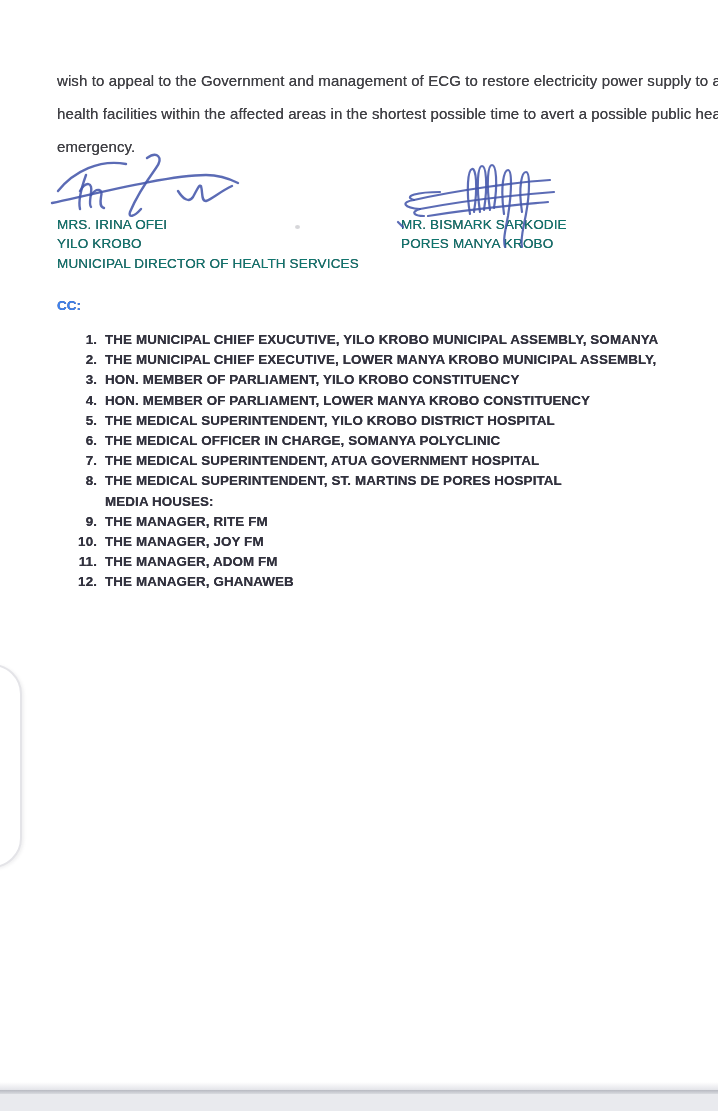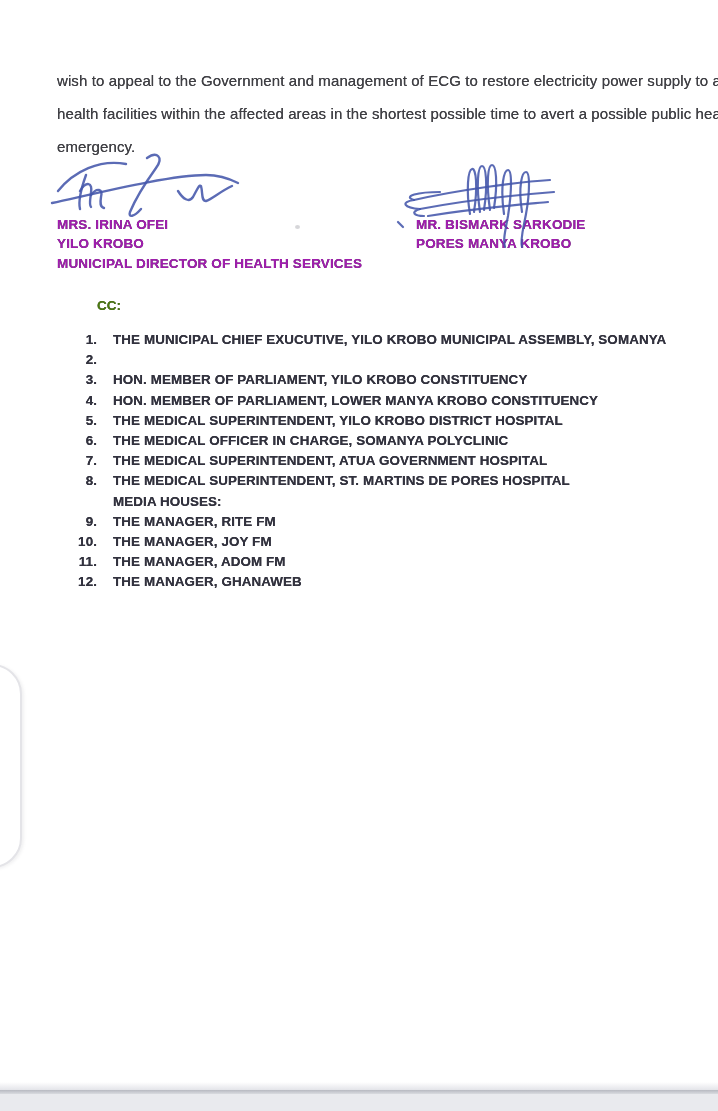--- a/index.html
+++ b/index.html
@@ -28,55 +28,54 @@
     height: 33px;
     line-height: 33px;
     white-space: nowrap;
     letter-spacing: 0.1px;
     text-shadow: 0 0 0.4px #4a4a4e;
   }
   
   .sig-block {
     position: absolute;
     top: 215px;
-    color: #a21caf;
+    color: #0f766e;
     font-size: 13.5px;
-    font-weight: bold;
+    font-weight: normal;
     letter-spacing: 0.15px;
   }
   .sig-block .sig-line {
     height: 19.3px;
     line-height: 19.3px;
     white-space: nowrap;
     text-shadow: 0 0 0.5px #3a3a46;
   }
   .sig-block.left  { left: 57px; }
-  .sig-block.right { left: 416px; }
+  .sig-block.right { left: 401px; }
   .signature-svg {
     position: absolute;
     z-index: 3;
     pointer-events: none;
   }
   .signature-svg path {
     fill: none;
     stroke: #4457ab;
     stroke-linecap: round;
     stroke-linejoin: round;
     opacity: 0.88;
   }
   
   .cc-label {
     position: absolute;
     left: 57px;
     top: 298px;
-    color: #4d7c0f;
+    color: #3b82f6;
     font-size: 13.5px;
     font-weight: bold;
     text-shadow: 0 0 0.5px #3a3a46;
-    margin-left: 40px;
   }
   .cc-list {
     position: absolute;
     left: 57px;
     top: 330px;
     width: 640px;
     color: #32323e;
     font-size: 13.4px;
     font-weight: bold;
     letter-spacing: 0.1px;
@@ -89,21 +88,21 @@
     white-space: nowrap;
   }
   .cc-num {
     display: inline-block;
     width: 40px;
     text-align: right;
     flex: 0 0 40px;
     text-shadow: 0 0 0.5px #3a3a46;
   }
   .cc-text {
-    margin-left: 16px;
+    margin-left: 8px;
     text-shadow: 0 0 0.5px #3a3a46;
   }
   
   .dot-artifact {
     position: absolute;
     left: 295px;
     top: 225px;
     width: 5px;
     height: 4px;
     border-radius: 50%;
@@ -192,20 +191,21 @@
   </div>
 
   <div class="cc-label">CC:</div>
   <div class="cc-list" id="cc-list">
       <div class="cc-row">
         <span class="cc-num">1.</span>
         <span class="cc-text">THE MUNICIPAL CHIEF EXUCUTIVE, YILO KROBO MUNICIPAL ASSEMBLY, SOMANYA</span>
       </div>
       <div class="cc-row">
         <span class="cc-num">2.</span>
+        <span class="cc-text">THE MUNICIPAL CHIEF EXECUTIVE, LOWER MANYA KROBO MUNICIPAL ASSEMBLY,</span>
       </div>
       <div class="cc-row">
         <span class="cc-num">3.</span>
         <span class="cc-text">HON. MEMBER OF PARLIAMENT, YILO KROBO CONSTITUENCY</span>
       </div>
       <div class="cc-row">
         <span class="cc-num">4.</span>
         <span class="cc-text">HON. MEMBER OF PARLIAMENT, LOWER MANYA KROBO CONSTITUENCY</span>
       </div>
       <div class="cc-row">

